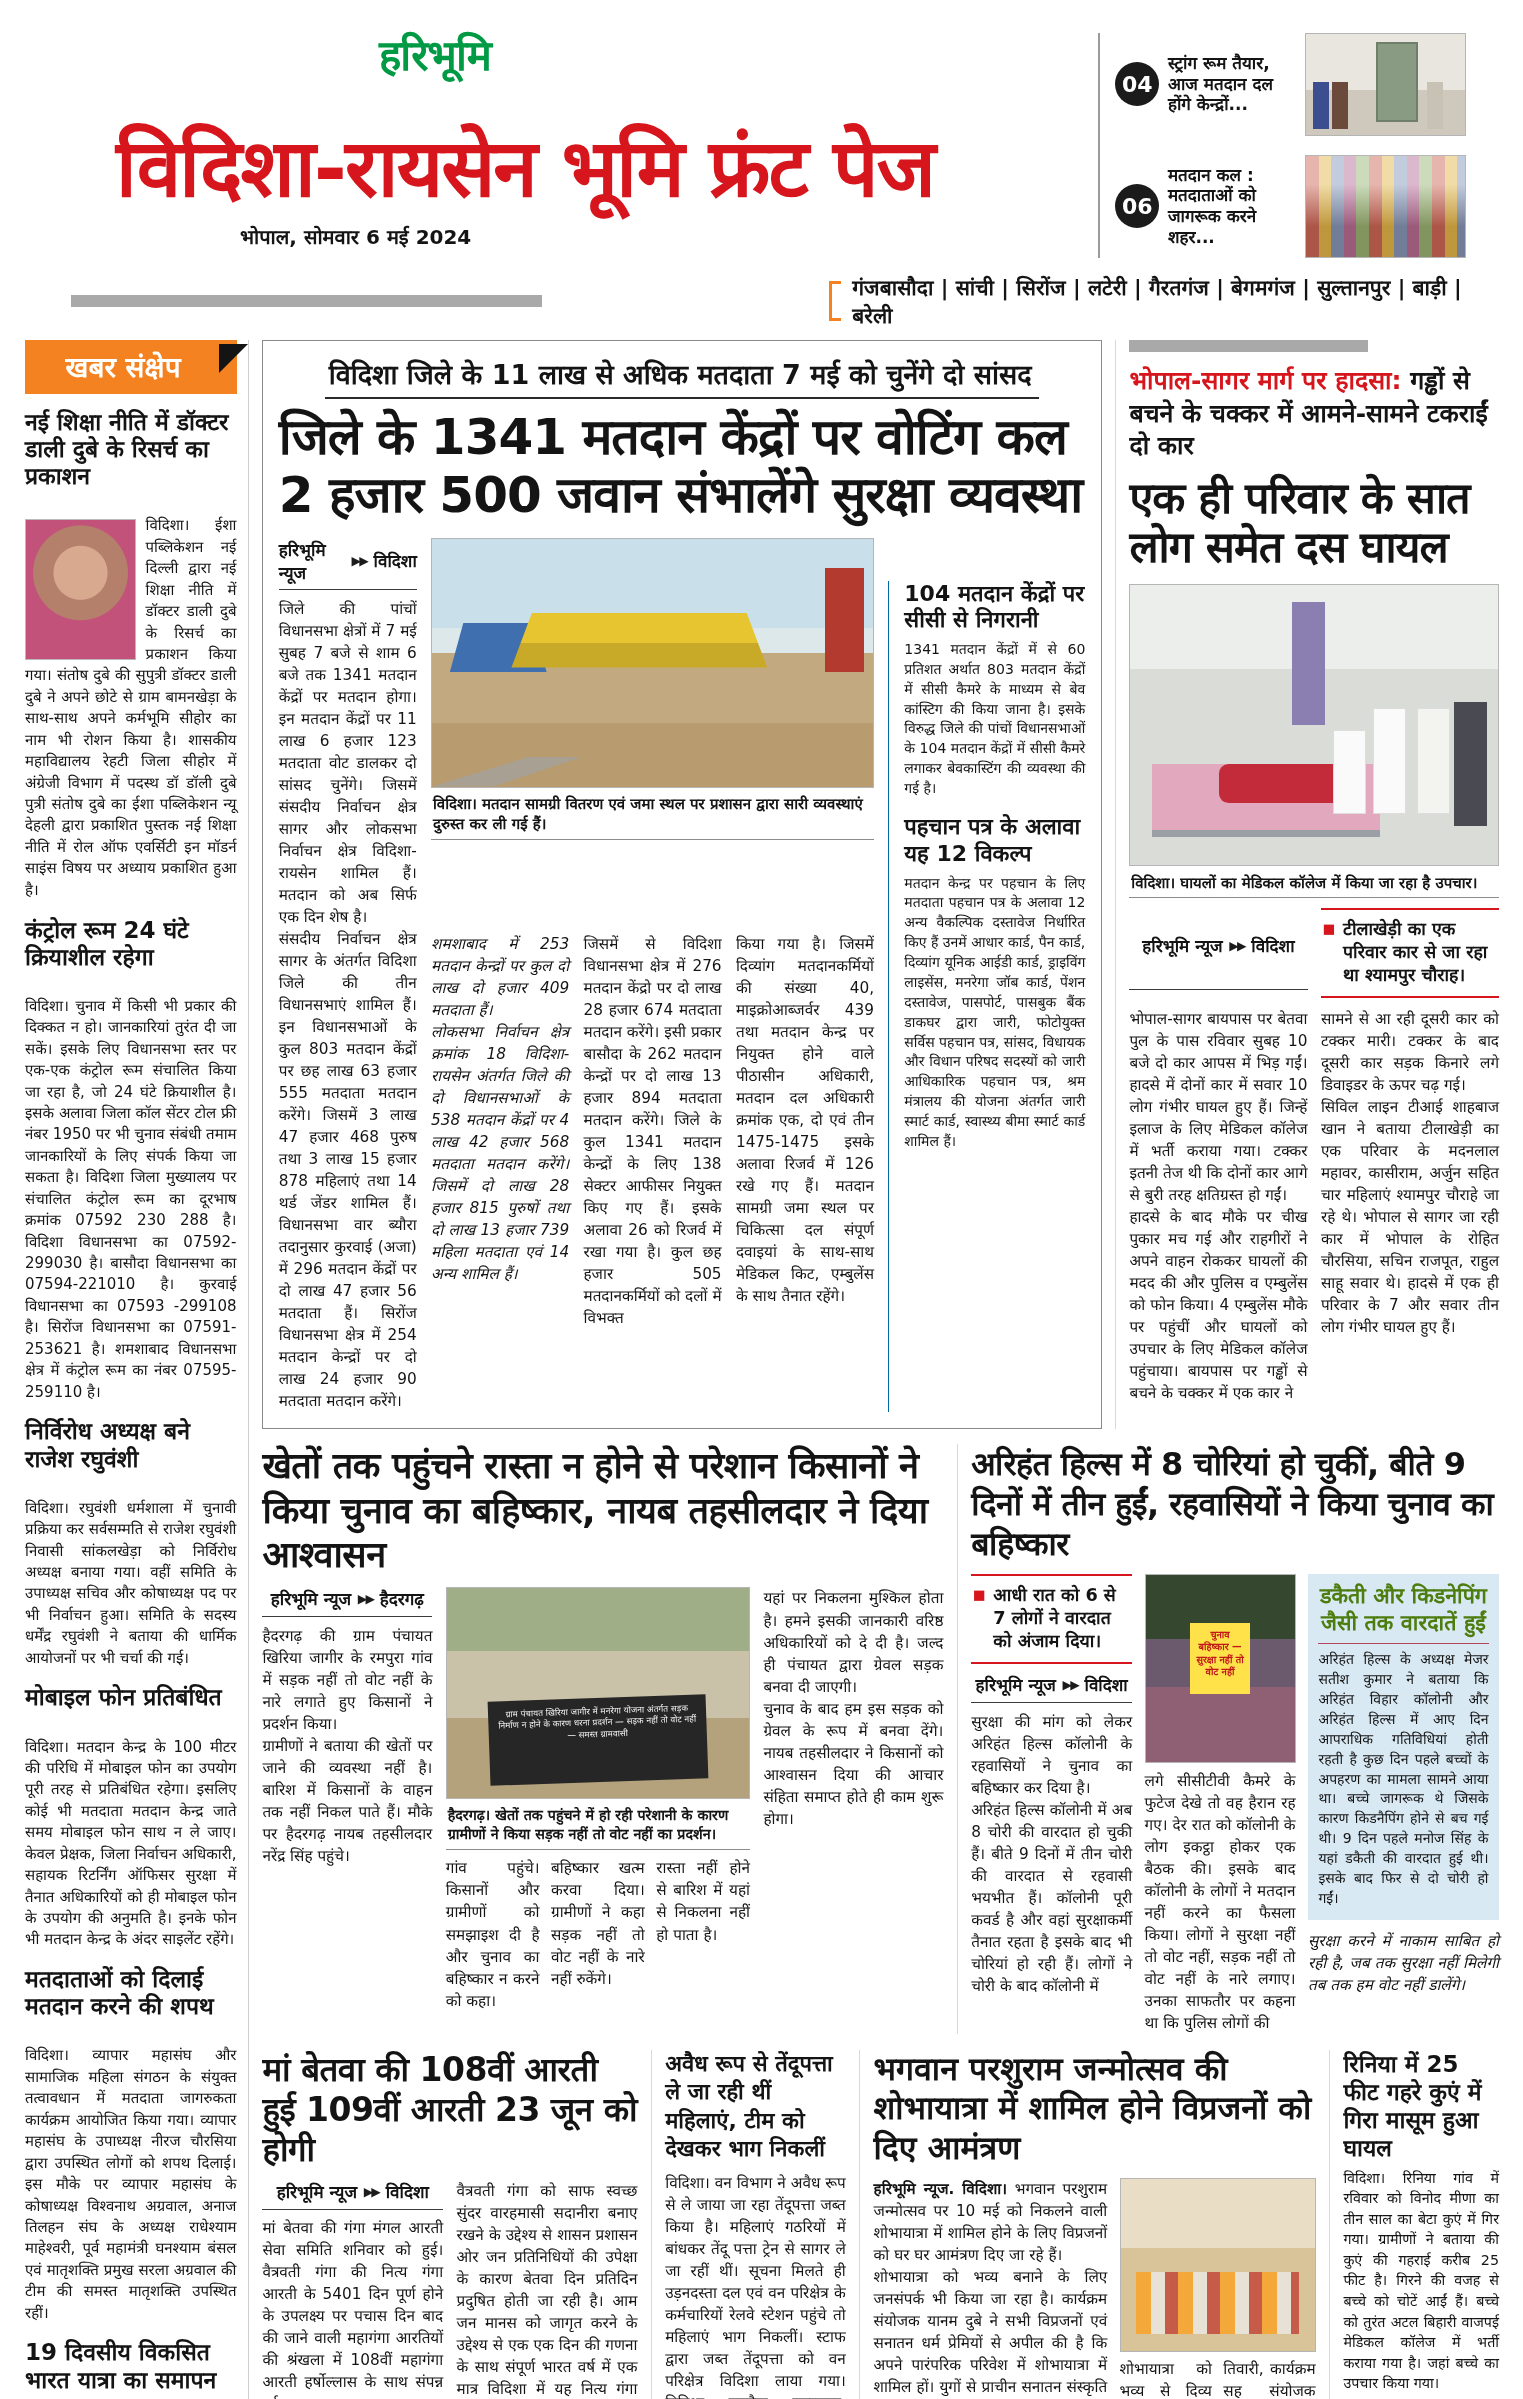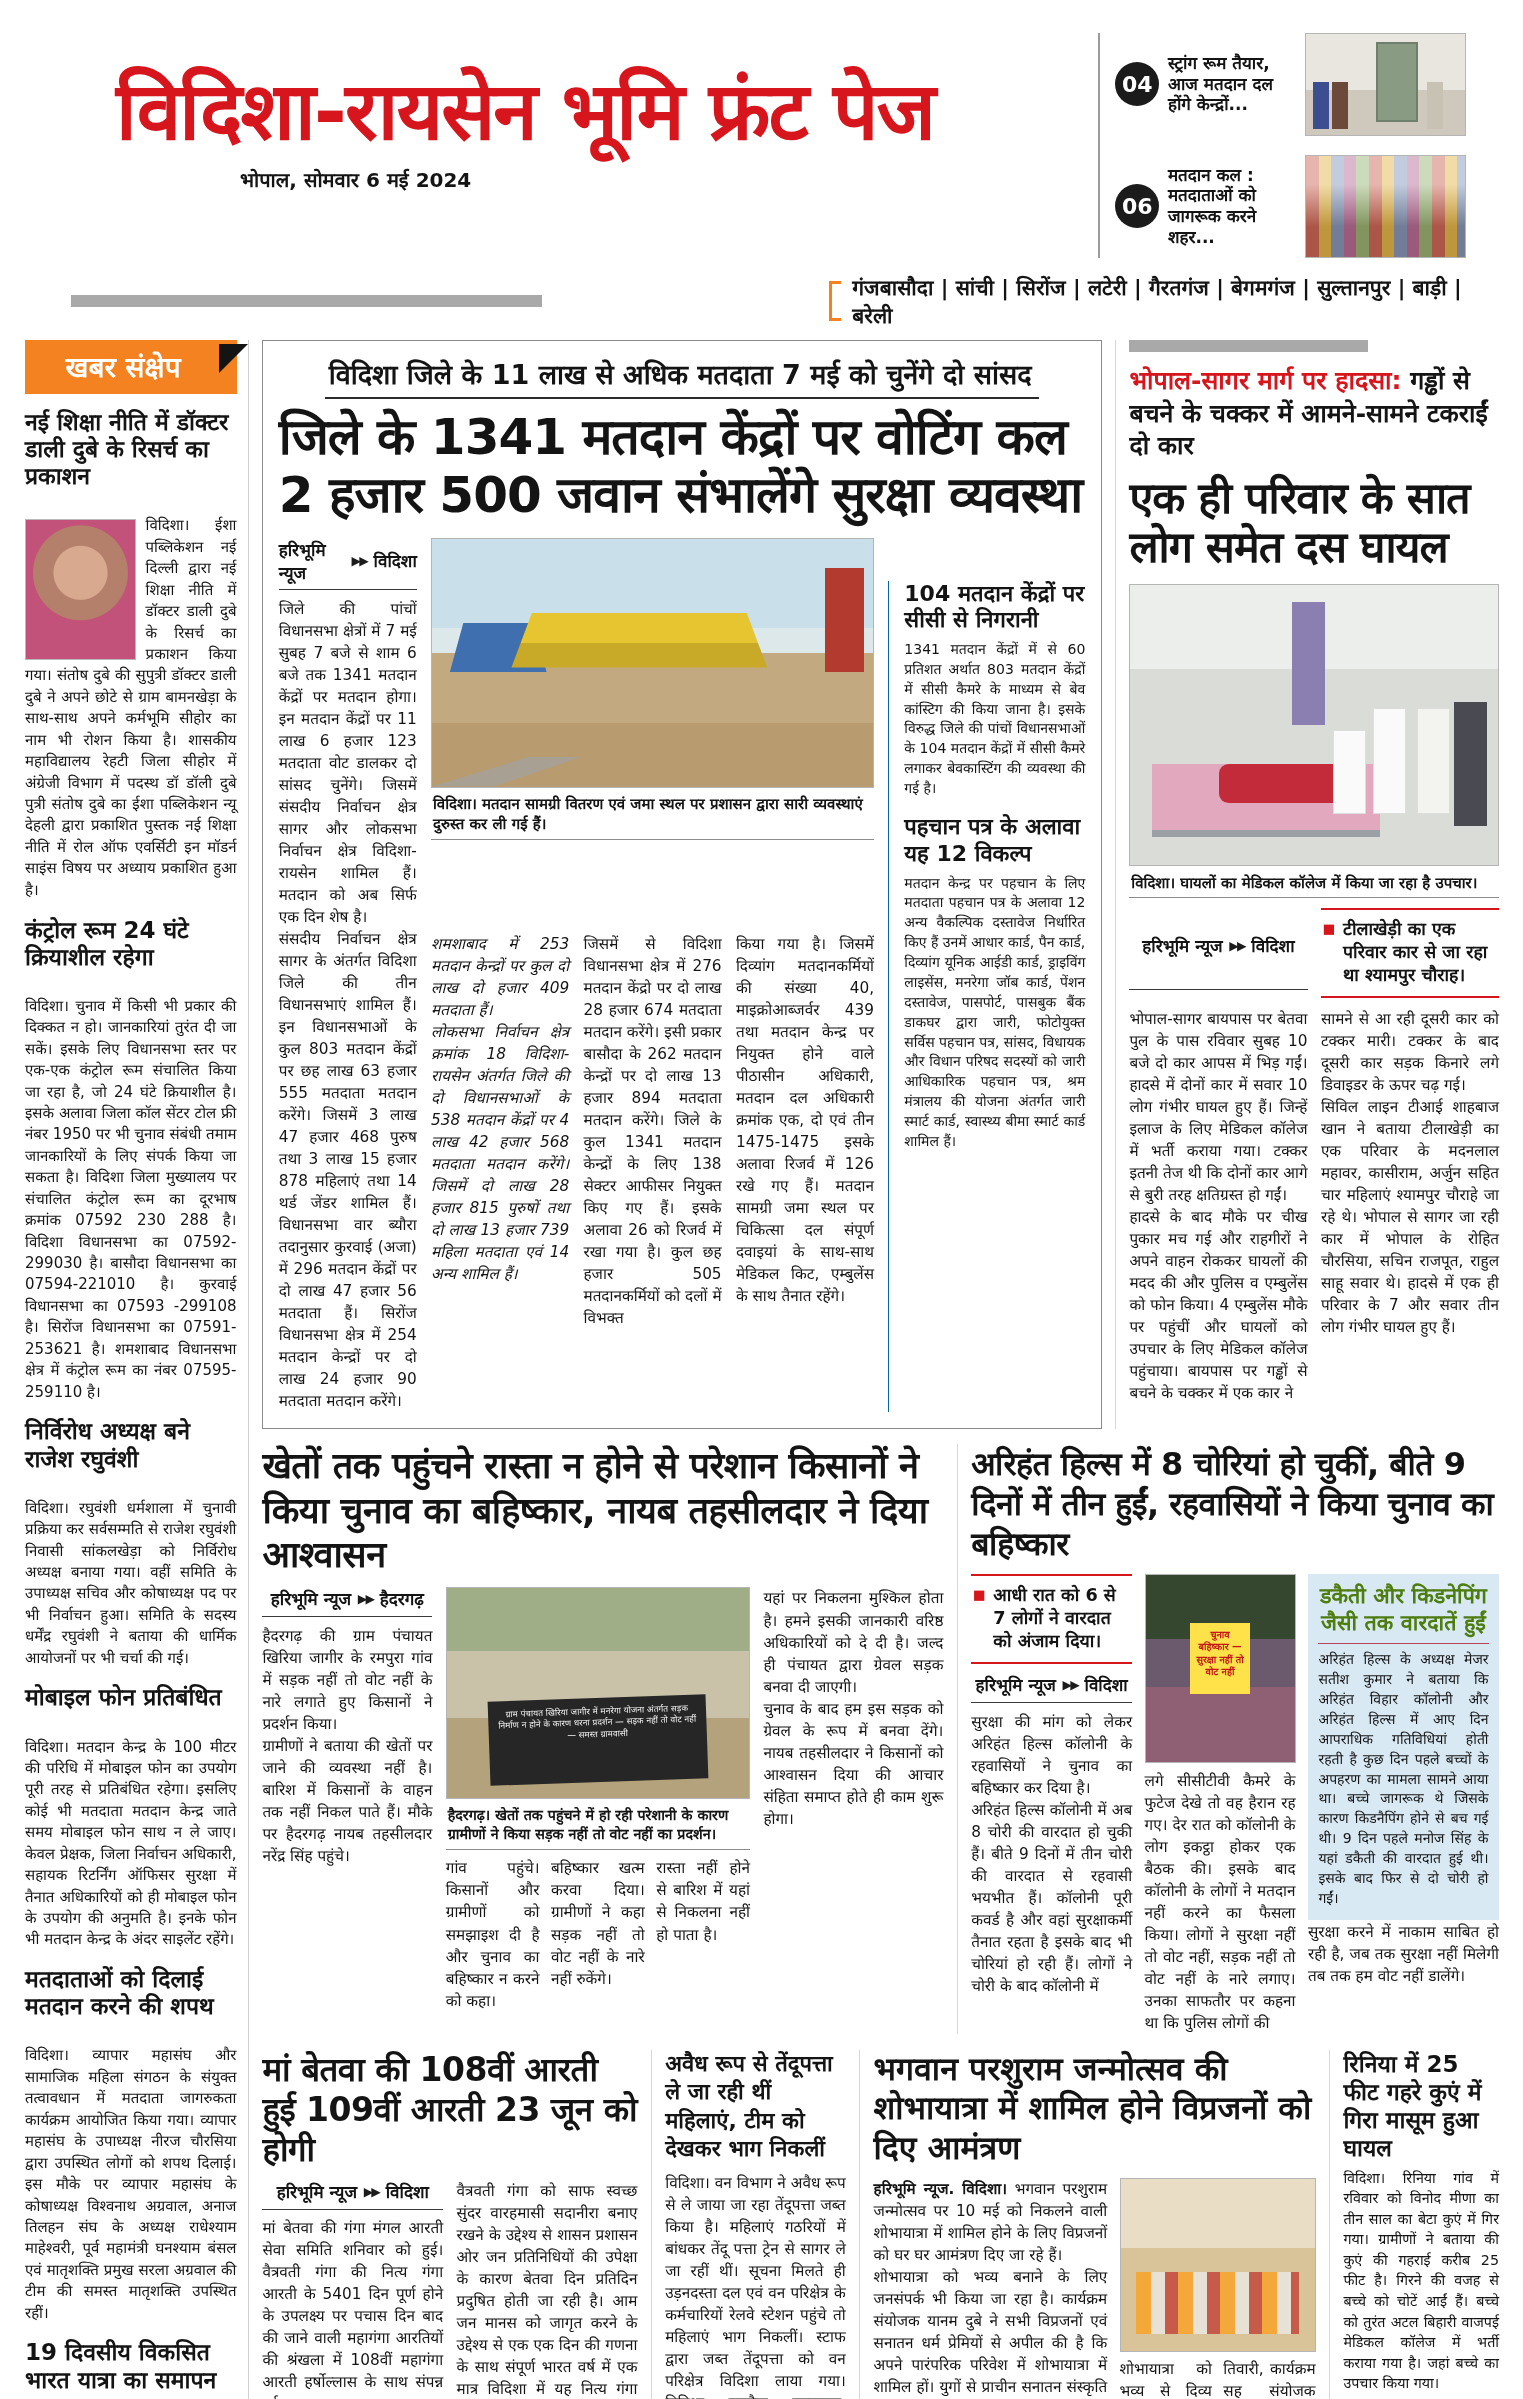--- a/index.html
+++ b/index.html
@@ -107,21 +107,21 @@
 
   
   .arihant { flex:1; min-width:0; }
   .a-headline { font-size:32px; font-weight:800; line-height:1.25; letter-spacing:-0.5px; margin-bottom:9.6px; }
   .a-grid { display:grid; grid-template-columns:161px 151px 1fr; column-gap:12.4px; }
   .a-photo { height:189px; background:linear-gradient(180deg,#35482f 0 34%,#6b5a6e 34% 60%,#8f5f74 60% 100%); margin-bottom:7.6px; }
   .a-sign { position:absolute; left:30%; top:26%; width:40%; height:38%; background:#ffe24a; color:#c21818; font-size:9.6px; font-weight:700; text-align:center; padding:5.7px 3.8px; line-height:1.3; }
   .blue-box { background:#d9e9f4; padding:9.6px 10.5px 11.5px; }
   .blue-title { color:#4d7c0f; font-size:21.5px; font-weight:800; text-align:center; line-height:1.25; border-bottom:1.9px solid #b4455a; padding-bottom:5.7px; margin-bottom:6.7px; }
   .blue-body { font-size:14px; line-height:1.42; text-align:justify; }
-  .a-tail { margin-top:1px; }
+  .a-tail { margin-top:10px;font-style:italic; }
 
   
   .aarti { flex:0 0 375px; min-width:0; }
   .r3-headline { font-size:33px; font-weight:800; line-height:1.22; letter-spacing:-0.5px; margin-bottom:9.6px; }
   .aarti-cols { display:grid; grid-template-columns:1fr 1fr; column-gap:13.4px; }
   .tendu { flex:0 0 195px; min-width:0; }
   .tendu-headline { font-size:22px; font-weight:800; line-height:1.3; margin-bottom:7.6px; }
   .parshuram { flex:1; min-width:0; }
   .p-headline { font-size:32px; font-weight:800; line-height:1.24; margin-bottom:9.6px; }
   .p-grid { display:grid; grid-template-columns:1fr 196px; column-gap:12.4px; }
@@ -133,20 +133,21 @@
   .mini-art { margin-bottom:13.4px; }
   .mini-art .jt { font-size:14.3px; }
 </style>
 </head>
 <body>
 
 <div class="page">
 
   <header class="mast">
     <div class="mast-left">
+      <div class="logo">हरिभूमि</div>
       <div class="title">विदिशा-रायसेन भूमि फ्रंट पेज</div>
       <div class="dateline">भोपाल, सोमवार 6 मई 2024</div>
     </div>
     <div class="mast-index">
       <div class="idx-item">
         <div class="idx-num">04</div>
         <div class="idx-text">स्ट्रांग रूम तैयार, आज मतदान दल होंगे केन्द्रों...</div>
         <div class="idx-photo photo ph-strongroom">
           <div class="door"></div>
           <div class="fig f1"></div>

